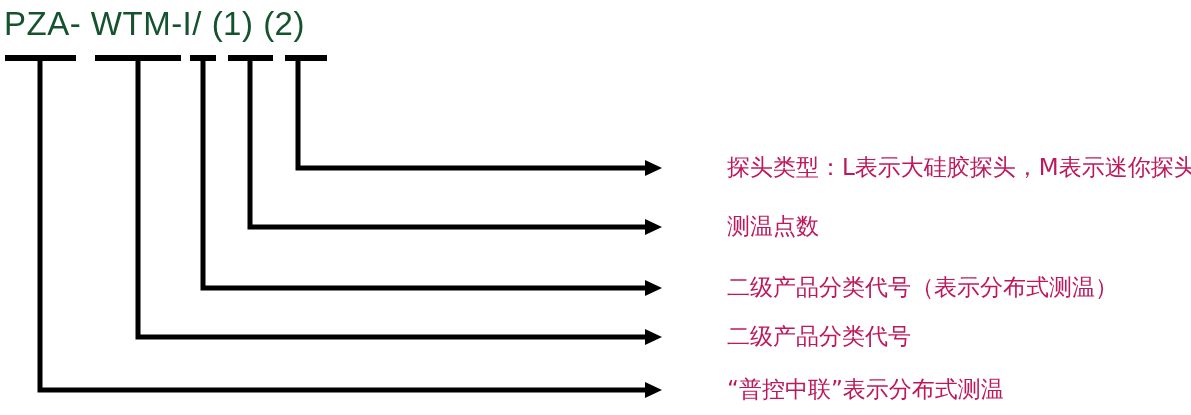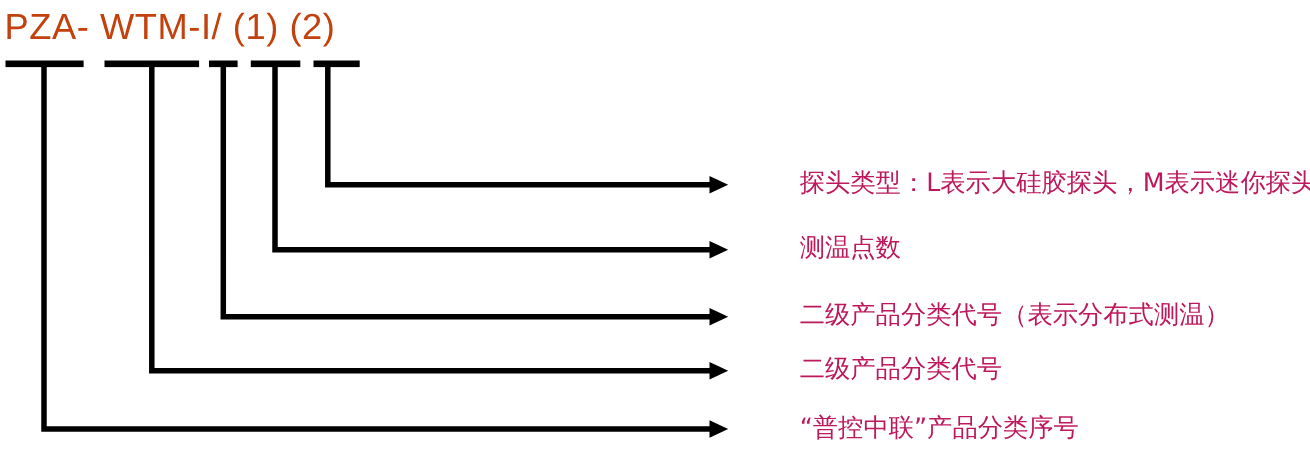--- a/index.html
+++ b/index.html
@@ -14,21 +14,21 @@
     background: #ffffff;
     overflow: hidden;
     font-family: "Liberation Sans", "DejaVu Sans", sans-serif;
   }
   #model-code {
     position: absolute;
     left: 4px;
     top: 2px;
     font-size: 33px;
     line-height: 44px;
-    color: #c2410c;
+    color: #14532d;
     white-space: pre;
     letter-spacing: 0.5px;
   }
   #leader-svg {
     position: absolute;
     left: 0;
     top: 0;
     width: 1191px;
     height: 415px;
   }
@@ -92,15 +92,15 @@
   </svg>
 
   <div class="callout-label l0">探头类型：L表示大硅胶探头，M表示迷你探头</div>
 
   <div class="callout-label l1">测温点数</div>
 
   <div class="callout-label l2">二级产品分类代号（表示分布式测温）</div>
 
   <div class="callout-label l3">二级产品分类代号</div>
 
-  <div class="callout-label l4">“普控中联”产品分类序号</div>
+  <div class="callout-label l4">“普控中联”表示分布式测温</div>
 
 </div>
 
 </body></html>

